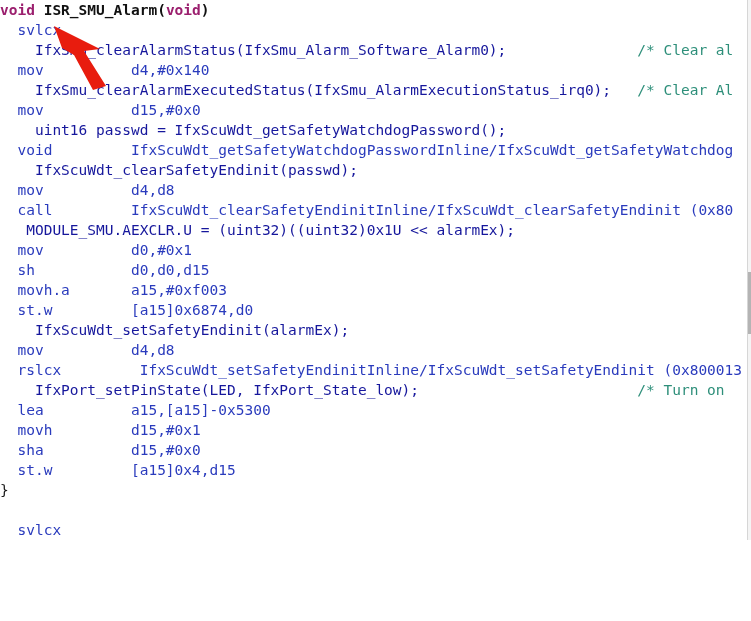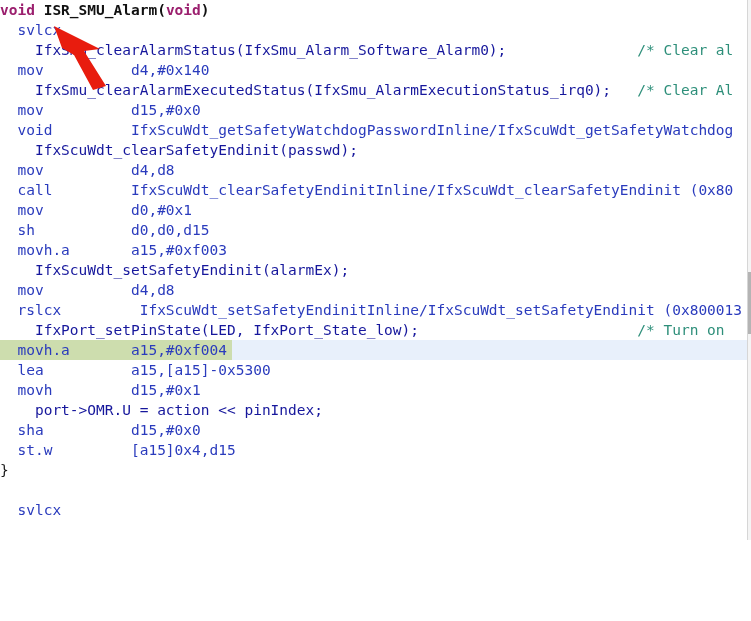--- a/index.html
+++ b/index.html
@@ -118,35 +118,36 @@
 
 <div id="app">
 
   <div id="code-view">
       <div class="row signature"><span class="txt"><span class="kw">void</span><span class="fname"> ISR_SMU_Alarm(</span><span class="kw">void</span><span class="fname">)</span></span></div>
       <div class="row asm"><span class="txt"><span class="asmtext">  svlcx</span></span></div>
       <div class="row src"><span class="txt"><span class="srctext">    IfxSmu_clearAlarmStatus(IfxSmu_Alarm_Software_Alarm0);</span><span>               </span><span class="comment">/* Clear al</span></span></div>
       <div class="row asm"><span class="txt"><span class="asmtext">  mov          d4,#0x140</span></span></div>
       <div class="row src"><span class="txt"><span class="srctext">    IfxSmu_clearAlarmExecutedStatus(IfxSmu_AlarmExecutionStatus_irq0);</span><span>   </span><span class="comment">/* Clear Al</span></span></div>
       <div class="row asm"><span class="txt"><span class="asmtext">  mov          d15,#0x0</span></span></div>
+      <div class="row src"><span class="txt"><span class="srctext">    uint16 passwd = IfxScuWdt_getSafetyWatchdogPassword();</span></span></div>
       <div class="row asm"><span class="txt"><span class="asmtext">  void         IfxScuWdt_getSafetyWatchdogPasswordInline/IfxScuWdt_getSafetyWatchdog</span></span></div>
       <div class="row src"><span class="txt"><span class="srctext">    IfxScuWdt_clearSafetyEndinit(passwd);</span></span></div>
       <div class="row asm"><span class="txt"><span class="asmtext">  mov          d4,d8</span></span></div>
       <div class="row asm"><span class="txt"><span class="asmtext">  call         IfxScuWdt_clearSafetyEndinitInline/IfxScuWdt_clearSafetyEndinit (0x80</span></span></div>
+      <div class="row src"><span class="txt"><span class="srctext">   MODULE_SMU.AEXCLR.U = (uint32)((uint32)0x1U &lt;&lt; alarmEx);</span></span></div>
       <div class="row asm"><span class="txt"><span class="asmtext">  mov          d0,#0x1</span></span></div>
       <div class="row asm"><span class="txt"><span class="asmtext">  sh           d0,d0,d15</span></span></div>
       <div class="row asm"><span class="txt"><span class="asmtext">  movh.a       a15,#0xf003</span></span></div>
+      <div class="row asm"><span class="txt"><span class="asmtext">  st.w         [a15]0x6874,d0</span></span></div>
       <div class="row src"><span class="txt"><span class="srctext">    IfxScuWdt_setSafetyEndinit(alarmEx);</span></span></div>
       <div class="row asm"><span class="txt"><span class="asmtext">  mov          d4,d8</span></span></div>
       <div class="row asm"><span class="txt"><span class="asmtext">  rslcx         IfxScuWdt_setSafetyEndinitInline/IfxScuWdt_setSafetyEndinit (0x800013</span></span></div>
       <div class="row src"><span class="txt"><span class="srctext">    IfxPort_setPinState(LED, IfxPort_State_low);</span><span>                         </span><span class="comment">/* Turn on</span></span></div>
-      <div class="row asm current"><div class="hl-left"></div><span class="txt"><span class="asmtext">  movh.a       a15,#0xf004</span></span></div>
       <div class="row asm"><span class="txt"><span class="asmtext">  lea          a15,[a15]-0x5300</span></span></div>
       <div class="row asm"><span class="txt"><span class="asmtext">  movh         d15,#0x1</span></span></div>
-      <div class="row src"><span class="txt"><span class="srctext">    port-&gt;OMR.U = action &lt;&lt; pinIndex;</span></span></div>
       <div class="row asm"><span class="txt"><span class="asmtext">  sha          d15,#0x0</span></span></div>
       <div class="row asm"><span class="txt"><span class="asmtext">  st.w         [a15]0x4,d15</span></span></div>
       <div class="row brace"><span class="txt"><span>}</span></span></div>
       <div class="row blank"><span class="txt"><span></span></span></div>
       <div class="row asm"><span class="txt"><span class="asmtext">  svlcx</span></span></div>
       <div class="row asm"><span class="txt"></span></div>
     </div>
 
   <div id="scrollbar">
     <div id="scroll-thumb" style="top: 272px; height: 62px;"></div>

